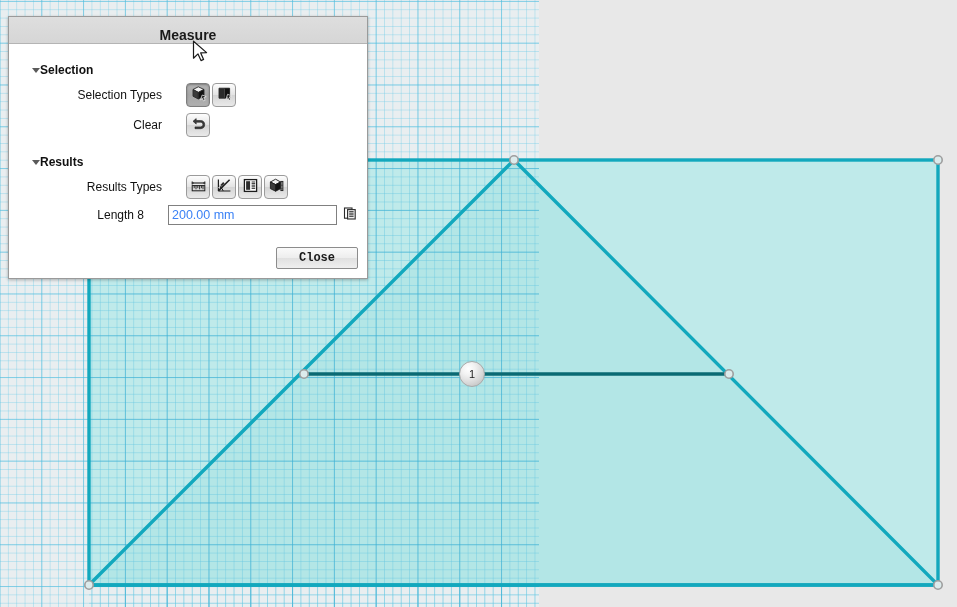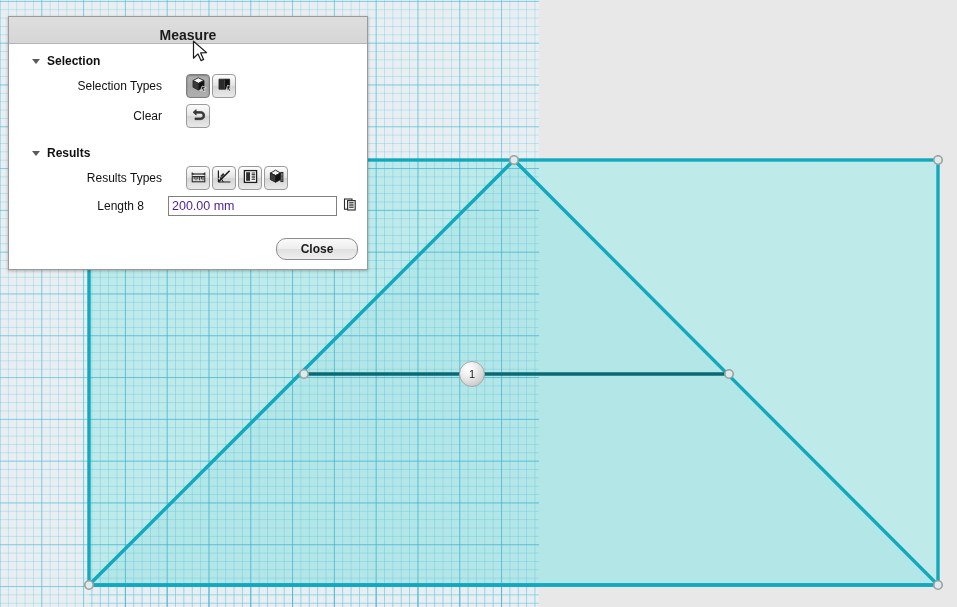--- a/index.html
+++ b/index.html
@@ -122,22 +122,21 @@
   }
 
   .dialog-body {
     padding: 10px 9px 9px 9px;
     background: #ffffff;
   }
 
   .section-header {
     display: flex;
     align-items: center;
-    gap: 7px;
-    margin: 0 0 6px 14px;
+    margin: 9px 0 6px 14px;
     font-weight: bold;
     font-size: 12px;
     color: #111;
     cursor: pointer;
     user-select: none;
   }
   .section-header.second { margin-top: 18px; }
 
   .twisty {
     width: 0; height: 0;
@@ -183,21 +182,21 @@
     box-shadow: inset 0 1px 2px rgba(0,0,0,0.30);
   }
 
   .measure-input {
     width: 172px;
     height: 20px;
     border: 1px solid #808080;
     background: #ffffff;
     font-size: 12.5px;
     font-family: "Liberation Sans", sans-serif;
-    color: #4c1d95;
+    color: #3b82f6;
     padding: 0 3px;
     box-sizing: border-box;
   }
 
   .copy-btn {
     margin-left: 6px;
     width: 17px; height: 17px;
     cursor: pointer;
     display: flex;
     align-items: center;
@@ -211,23 +210,23 @@
     display: flex;
     justify-content: flex-end;
     margin-top: 22px;
   }
 
   .close-btn {
     min-width: 82px;
     height: 22px;
     padding: 0 14px;
     border: 1px solid #8c8c8c;
-    border-radius: 10px;
+    border-radius: 2px;
     background: linear-gradient(to bottom, #fafafa 0%, #ededed 50%, #e0e0e0 51%, #efefef 100%);
-    font-family: Liberation Sans, sans-serif;
+    font-family: Liberation Mono, monospace;
     font-size: 12px;
     font-weight: bold;
     color: #1a1a1a;
     cursor: pointer;
   }
 
   
   #cursor { position: absolute; pointer-events: none; }
 </style>
 </head>

